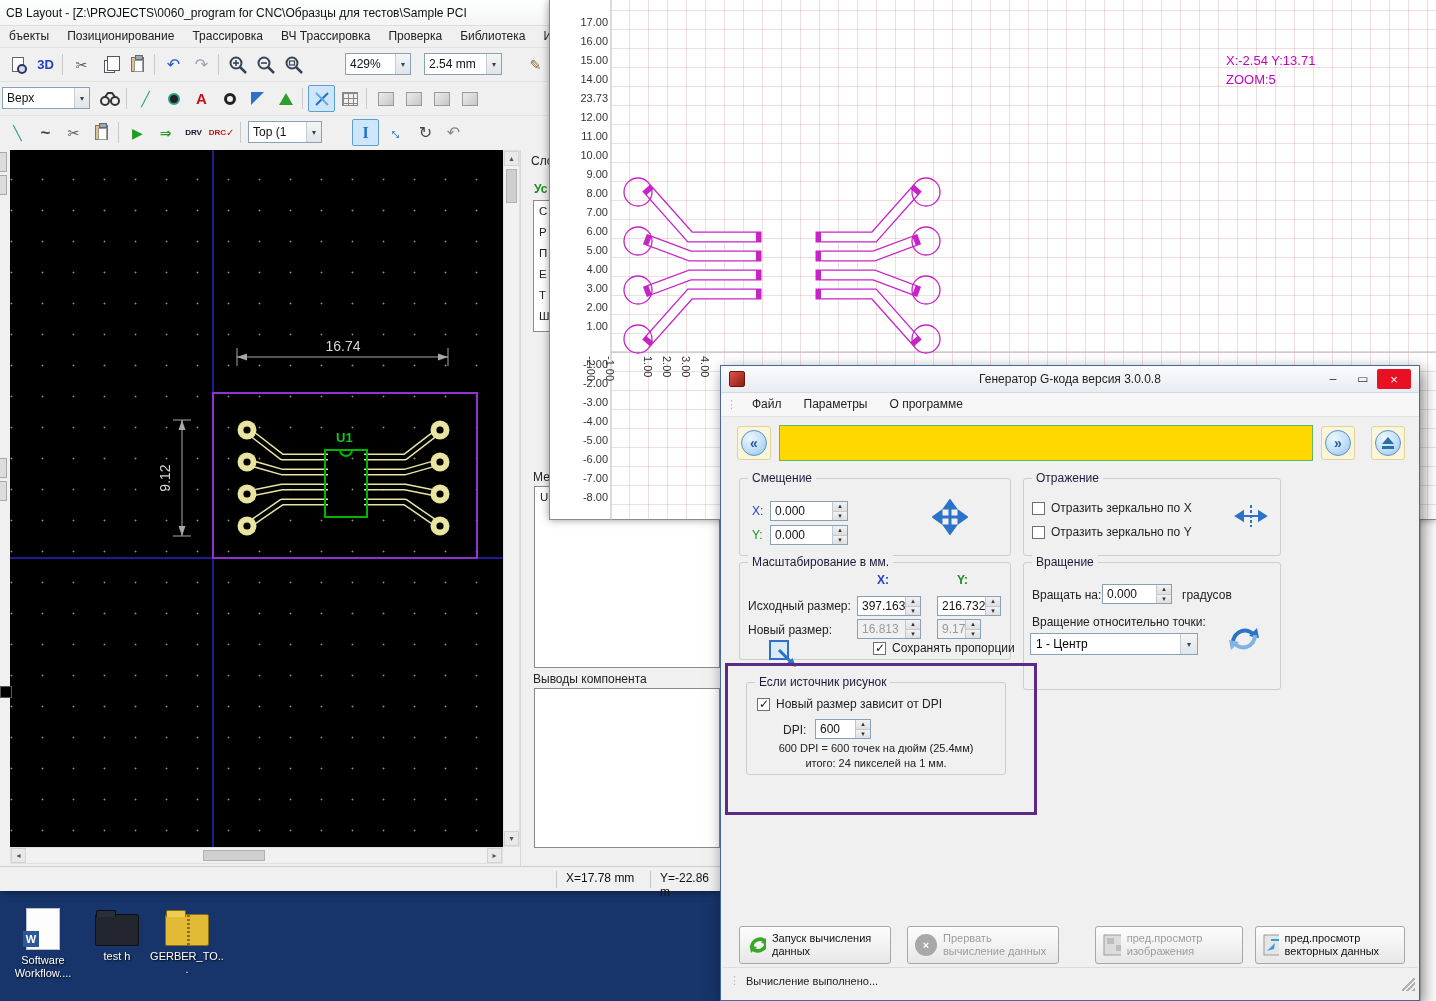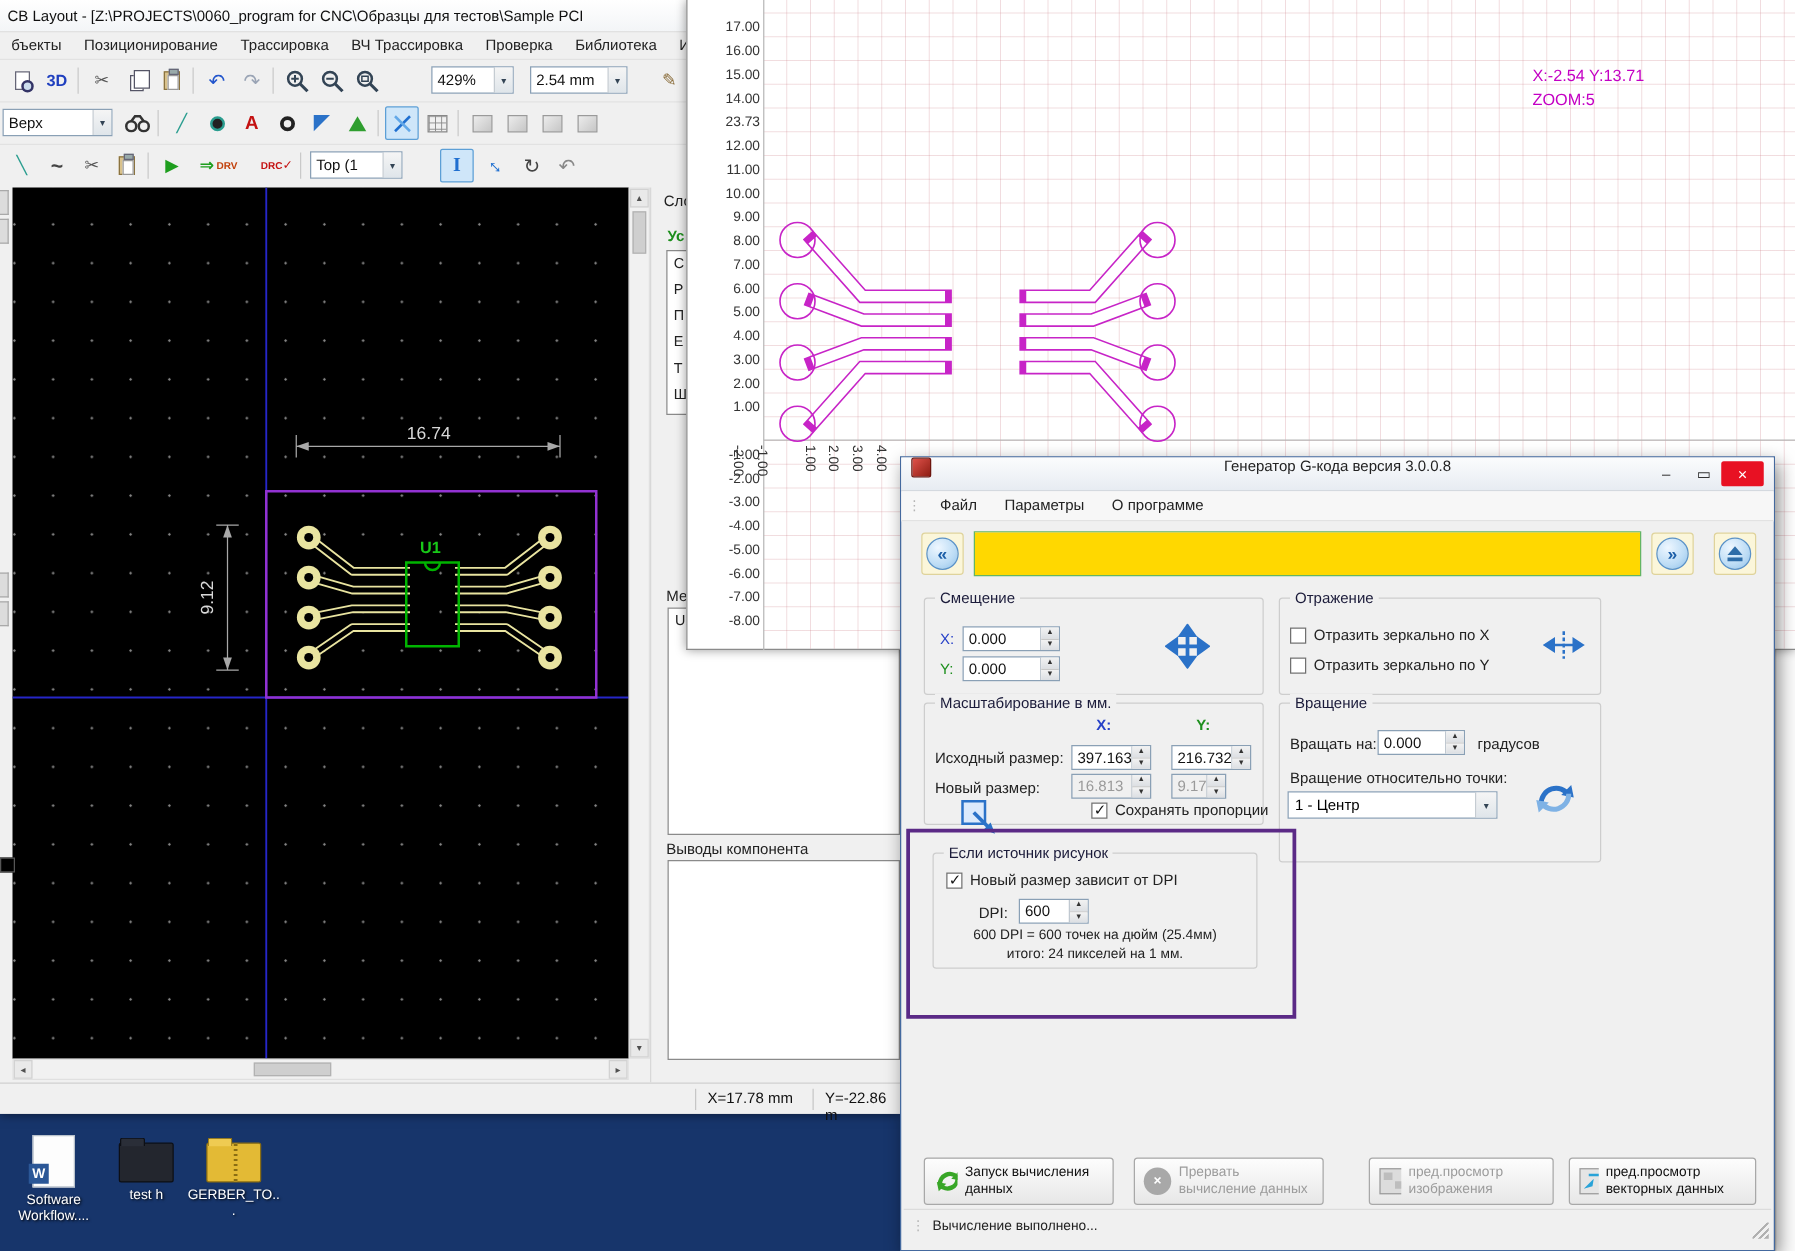--- a/index.html
+++ b/index.html
@@ -74,21 +74,21 @@
   .xrow { position:absolute; display:flex; }
   .xlab { width:19px; height:40px; display:flex; justify-content:center; }
   .xlab span { writing-mode:vertical-rl; font-size:11px; color:#333; }
   .pv-pos, .pv-zoom { position:absolute; color:#c400c4; font-size:13px; }
 
   
   .rstrip { left:1420px; top:0; width:16px; height:1001px; background:#fbfbfb; border-left:1px solid #cfcfcf; }
 
   
   .gcode { left:720px; top:365px; width:700px; height:636px; background:#f0f0f0; border:1px solid #44699e; box-shadow:3px 5px 14px rgba(0,0,0,.5); }
-  .g-title { position:absolute; left:0; top:0; right:0; height:27px; background:linear-gradient(#fbfcfd,#e7ecf2); border-bottom:1px solid #d4d9df; display:flex; }
+  .g-title { position:absolute; left:0; top:0; right:0; height:27px; background:linear-gradient(#fbfcfd,#e7ecf2); border-bottom:1px solid #d4d9df; display:flex; align-items:center; }
   .g-title .t-txt { position:absolute; left:0; right:0; text-align:center; font-size:12px; color:#222; }
   .g-appicon { width:16px; height:16px; margin-left:8px; background:linear-gradient(135deg,#e0524a,#8e1d14); border:1px solid #6d150e; border-radius:2px; z-index:1; }
   .winbtn { position:absolute; top:3px; width:28px; height:20px; display:flex; align-items:center; justify-content:center; font-size:12px; color:#333; }
   .winbtn.close { background:#e81123; color:#fff; border-radius:2px; font-size:13px; }
   .g-menu { position:absolute; left:0; top:27px; right:0; height:24px; background:#f7f7f7; border-bottom:1px solid #e2e2e2; display:flex; align-items:center; }
   .g-menu .vgrip { color:#b5b5b5; padding:0 4px 0 5px; font-size:11px; }
   .g-menu .mi { padding:0 11px; }
   .navbtn { position:absolute; width:34px; height:34px; border:1px solid #dfd39b; border-radius:3px; background:#fbf6da; display:flex; align-items:center; justify-content:center; }
   .ncirc { width:26px; height:26px; border-radius:50%; background:radial-gradient(circle at 35% 30%, #eef7ff, #bcdcf5 60%, #8fc0e8); border:1px solid #5a92c8; display:flex; align-items:center; justify-content:center; color:#1c5fa8; font-weight:bold; font-size:14px; }
   .ncirc.ej { flex-direction:column; }
@@ -284,21 +284,21 @@
       <div class="tbtn" style="left:88px">
           <span class="ic-paste"></span>
         </div>
       <div class="tsep" style="left:118px"></div>
       <div class="tbtn" style="left:124px;color:#1e9e1e">
           <span>▶</span>
         </div>
       <div class="tbtn" style="left:152px;color:#1e9e1e;font-weight:bold">
           <span>⇒</span>
         </div>
-      <div class="tbtn" style="left:168px;color:#c2410c">
+      <div class="tbtn" style="left:180px;color:#0f172a">
           <span class="tinytxt">DRV</span>
         </div>
       <div class="tbtn" style="left:208px;color:#c41212">
           <span class="tinytxt">DRC</span>
           <span style="font-size:10px;color:#c41212">✓</span>
         </div>
       <div class="tsep" style="left:240px"></div>
       <div class="combo" style="left:248px;top:5px;width:74px">
         <span class="cval">Top (1</span>
           <span class="carr">▾</span>

